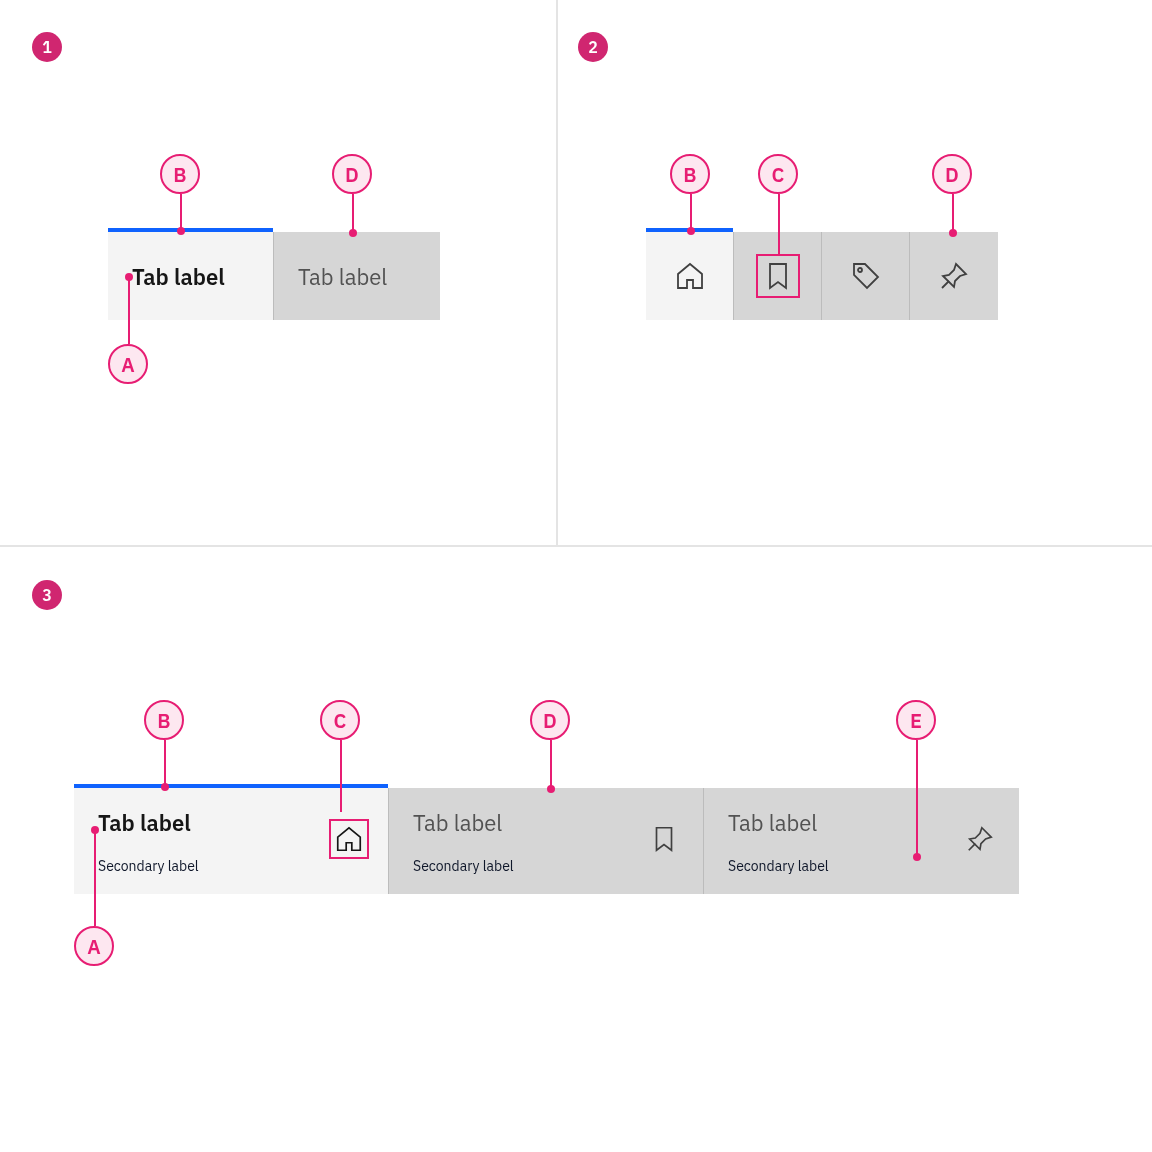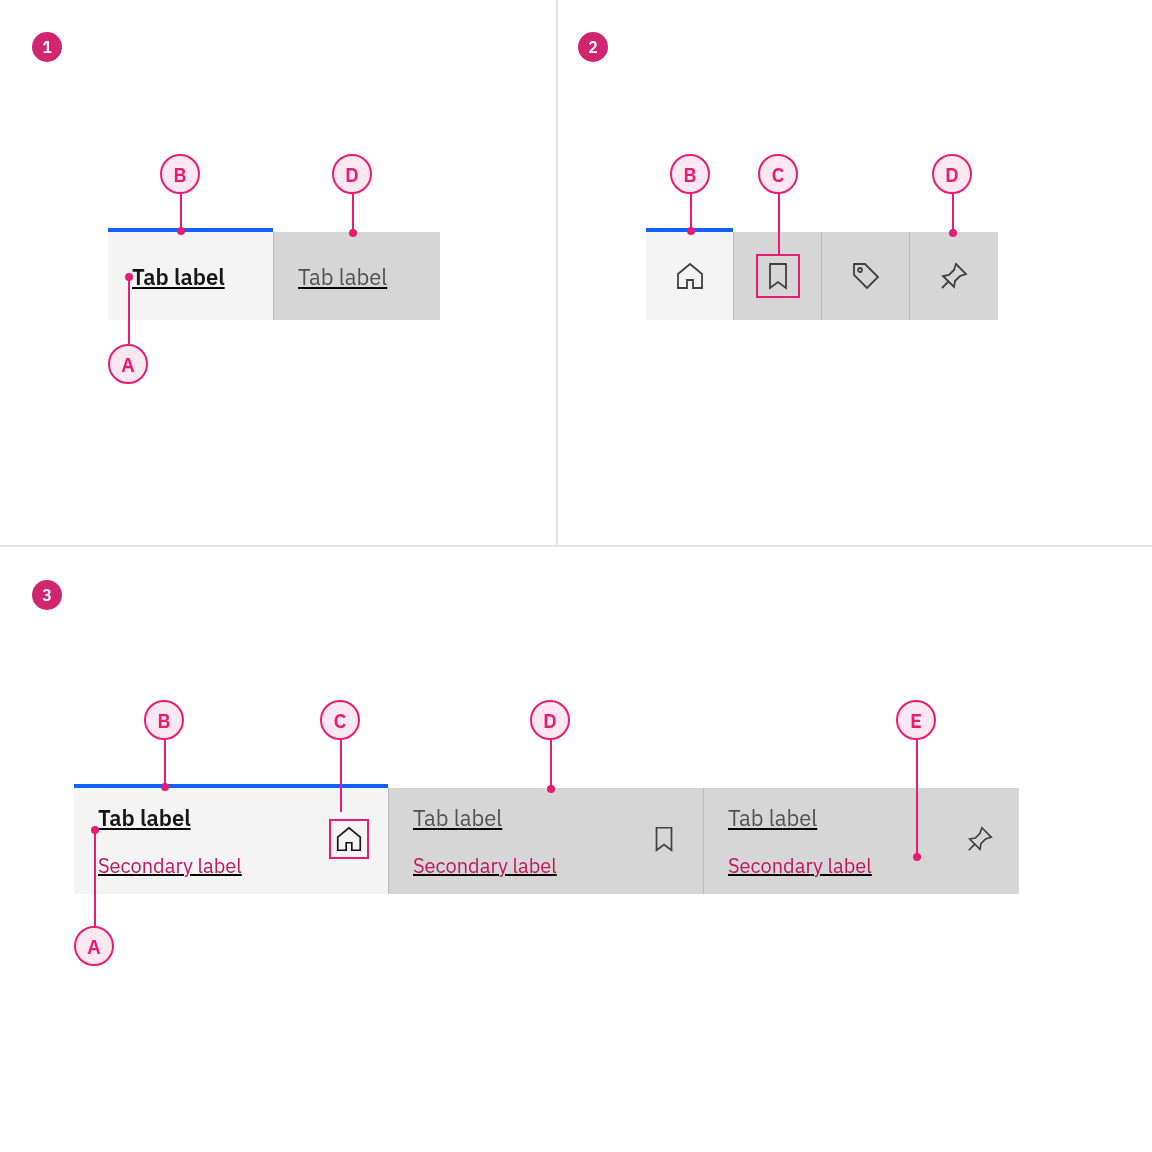--- a/index.html
+++ b/index.html
@@ -60,21 +60,21 @@
     z-index: 15;
   }
   .anno-dot {
     position: absolute;
     width: 8px; height: 8px;
     border-radius: 50%;
     background: #e71d73;
     z-index: 16;
   }
   
-  .tabgroup { position: absolute; display: flex; text-decoration: underline; }
+  .tabgroup { position: absolute; display: flex; }
   .tab {
     display: flex;
     align-items: center;
     justify-content: center;
     height: 88px;
     background: #d6d6d6;
     color: #525252;
     font-size: 22px;
     position: relative;
     border-right: 1px solid #bcbcbc;
@@ -111,21 +111,21 @@
     align-items: center;
     justify-content: space-between;
     padding: 0 24px;
     border-right: 1px solid #bcbcbc;
   }
   .bigtab:last-child { border-right: none; }
   .bigtab.selected { background: #f4f4f4; }
   .bigtab .labels { display: flex; flex-direction: column; }
   .bigtab .primary { font-size: 22px; font-weight: 600; color: #161616; }
   .bigtab:not(.selected) .primary { font-weight: 400; color: #525252; }
-  .bigtab .secondary { font-size: 20px; color: #be185d; margin-top: 20px; }
+  .bigtab .secondary { font-size: 14px; color: #0f172a; margin-top: 20px; }
   .bigtab svg { width: 30px; height: 30px; }
   .bigtab .topbar {
     position: absolute;
     top: -4px; left: 0; right: 0;
     height: 4px;
     background: #0f62fe;
   }
 </style>
 </head>
 <body>

